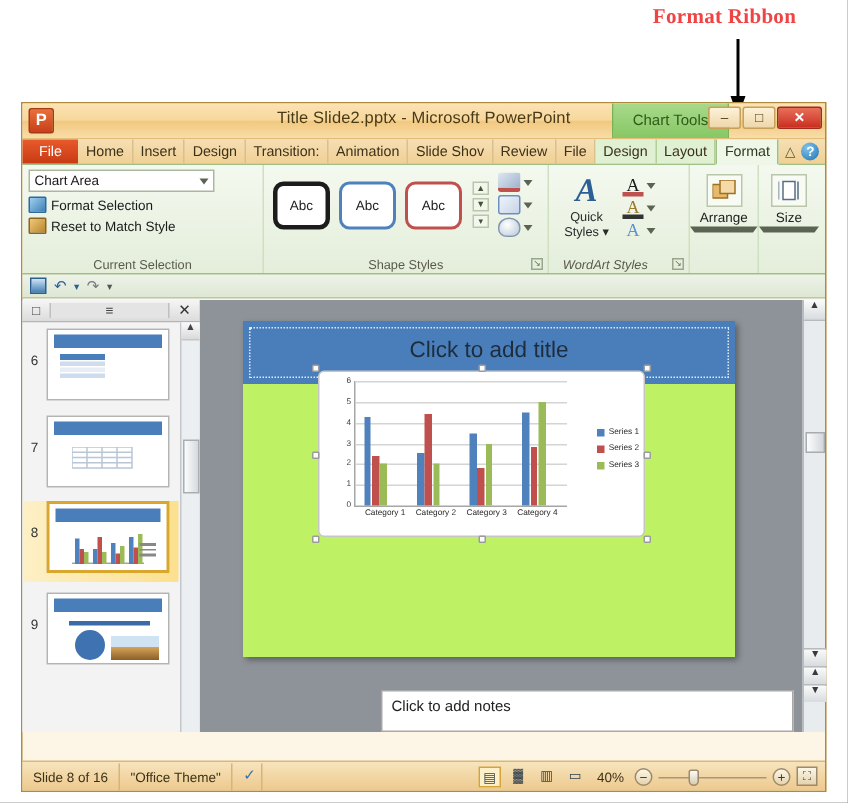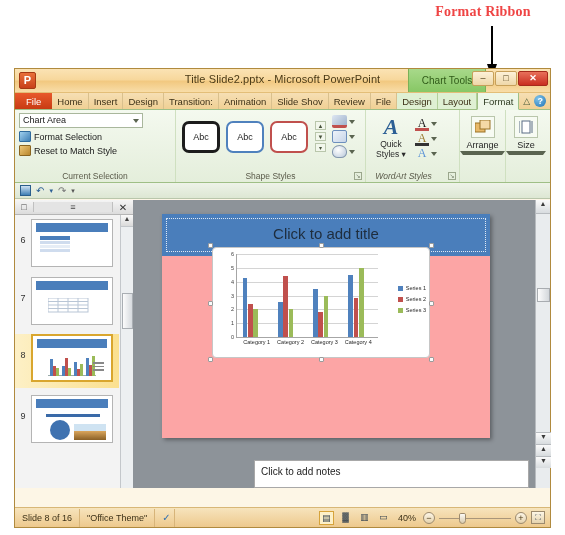--- a/index.html
+++ b/index.html
@@ -210,21 +210,21 @@
 
   
   .t9-title { position:absolute; left:14px; top:18px; width:54px; height:3px; background:#3a6aa8; }
   .t9-circ { position:absolute; left:18px; top:24px; width:20px; height:20px; border-radius:50%; background:#3f72b0; }
   .t9-land { position:absolute; right:6px; top:28px; width:32px; height:16px; background:linear-gradient(to bottom,#cfe3f2 45%,#d7a35a 46%,#8a6026); }
 
   
   .slidearea { flex:1; position:relative; background:#8d9399; }
   .slide-canvas {
     position:absolute; left:28px; top:14px; width:328px; height:224px;
-    background:#fca5a5; box-shadow:2px 2px 4px rgba(0,0,0,.35);
+    background:#bef264; box-shadow:2px 2px 4px rgba(0,0,0,.35);
   }
   .slide-title-ph {
     position:absolute; left:0; top:0; right:0; height:42px;
     background:#4a7ebb;
   }
   .ph-dotted { position:absolute; left:4px; top:4px; right:4px; bottom:4px; border:1px dotted #dfe9f5; }
   .ph-title-text {
     position:absolute; left:0; right:0; top:11px; text-align:center;
     font-size:15px; color:#1e2d3d;
   }

